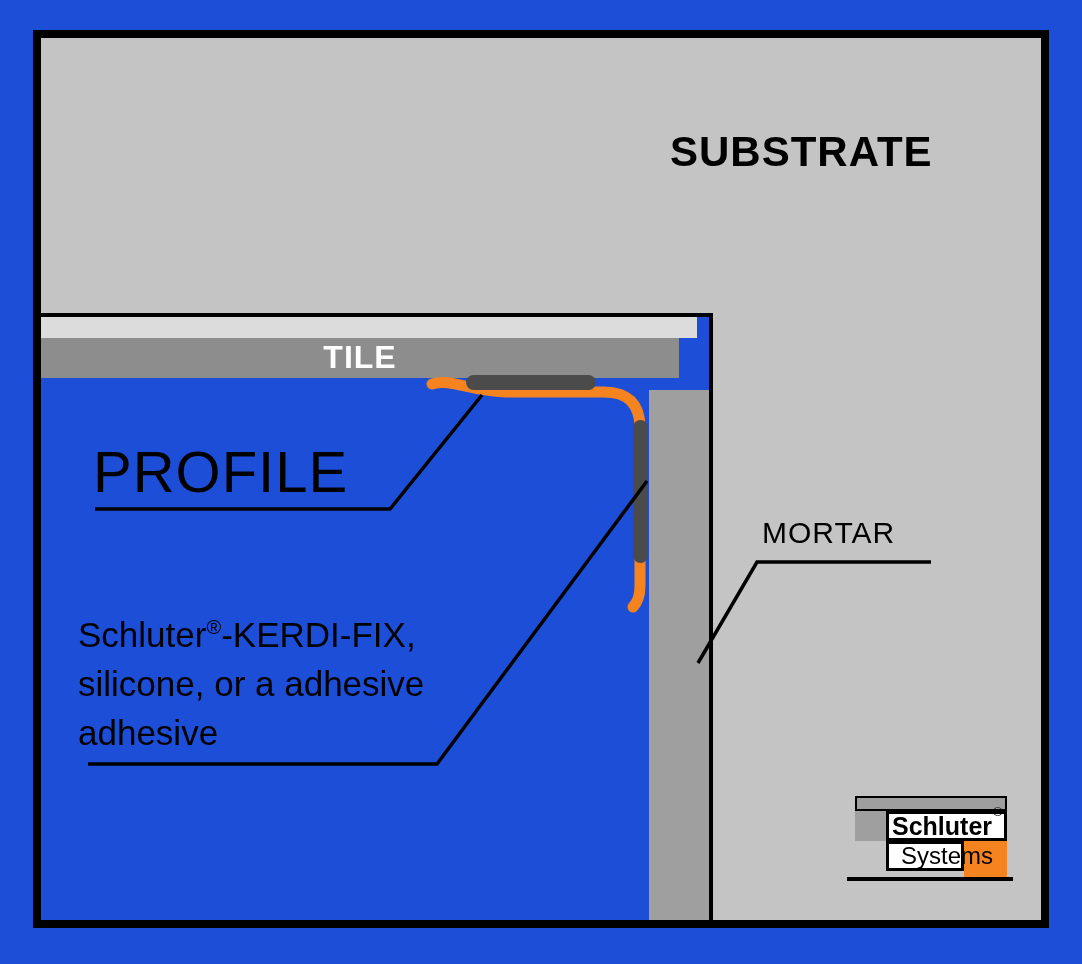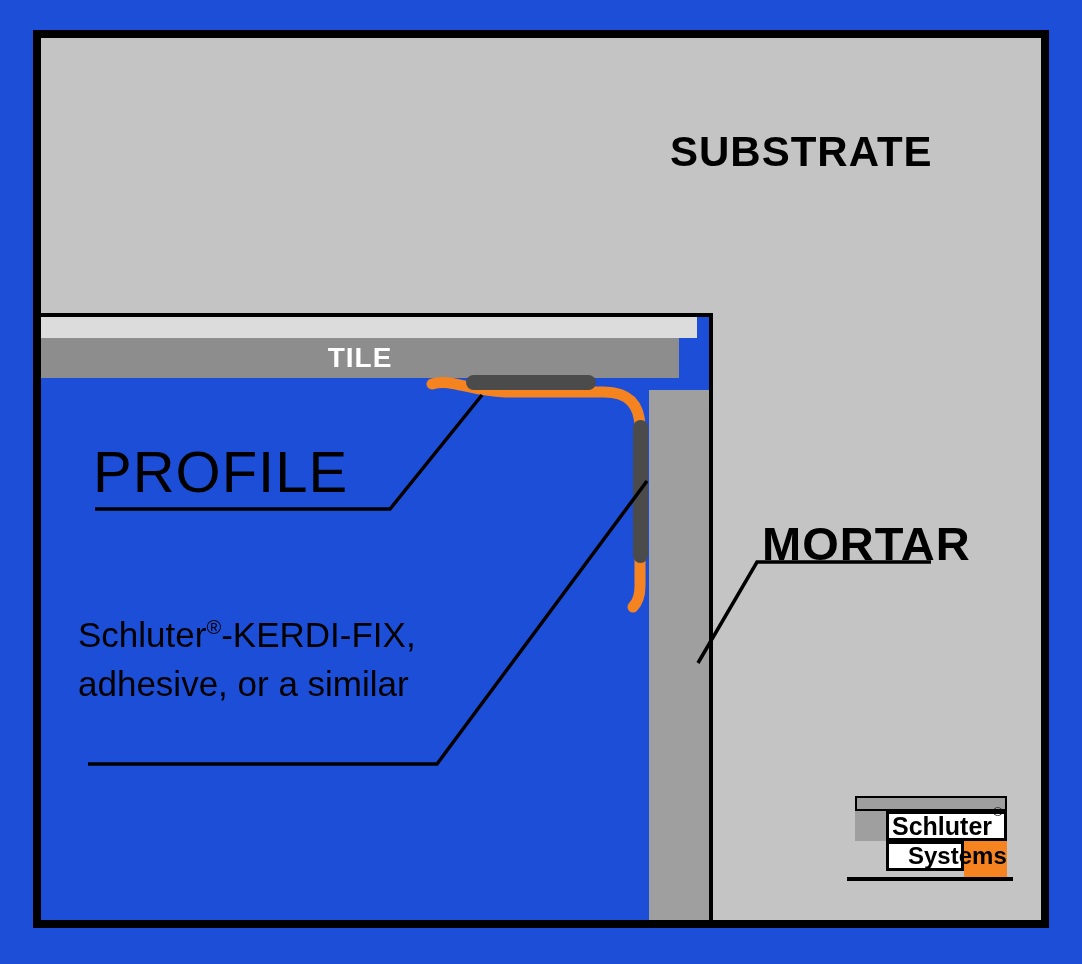--- a/index.html
+++ b/index.html
@@ -29,36 +29,36 @@
   .label-substrate {
     left: 670px; top: 128px;
     font-size: 42px;
     font-weight: 700;
     letter-spacing: 1px;
   }
   .label-tile {
     left: 41px; top: 337px;
     width: 638px;
     text-align: center;
-    font-size: 28px;
+    font-size: 32px;
     font-weight: 700;
     color: #ffffff;
     line-height: 41px;
     letter-spacing: 1px;
   }
   .label-profile {
     left: 93px; top: 438px;
     font-size: 58px;
     font-weight: 400;
     letter-spacing: 1px;
   }
   .label-mortar {
     left: 762px; top: 516px;
-    font-size: 47px;
-    font-weight: 700;
+    font-size: 30px;
+    font-weight: 400;
     letter-spacing: 1px;
   }
   .label-adhesive {
     left: 78px; top: 610px;
     font-size: 35px;
     font-weight: 500;
     line-height: 49px;
     white-space: normal;
   }
   .label-adhesive sup {
@@ -99,23 +99,23 @@
     color: #000;
     white-space: nowrap;
   }
   .logo-systems-box {
     position: absolute;
     left: 43px; top: 53px;
     width: 78px; height: 30px;
     border: 3px solid #000;
     background: #fff;
     font-size: 24px;
-    font-weight: 700;
+    font-weight: 400;
     line-height: 23px;
-    padding-left: 19px;
+    padding-left: 12px;
     color: #000;
     white-space: nowrap;
     z-index: 2;
   }
   .logo-orange-square {
     position: absolute;
     left: 121px; top: 53px;
     width: 43px; height: 36px;
     background: #f5831f;
     z-index: 1;
@@ -164,21 +164,22 @@
   <div class="label label-substrate">SUBSTRATE</div>
 
   <div class="label label-tile">TILE</div>
 
   <div class="label label-profile">PROFILE</div>
 
   <div class="label label-mortar">MORTAR</div>
 
   <div class="label label-adhesive">
     <span><span>Schluter</span><sup>®</sup><span>-KERDI-FIX,</span></span><br>
-    <span>adhesive, or a similar</span><br>
+    <span>silicone, or a adhesive</span><br>
+    <span>adhesive</span>
   </div>
 
   <div class="logo">
     <div class="logo-tile-bar"></div>
     <div class="logo-gray-square"></div>
     <div class="logo-schluter-box">Schluter</div>
     <div class="logo-registered">®</div>
     <div class="logo-orange-square"></div>
     <div class="logo-systems-box">Systems</div>
     <div class="logo-baseline"></div>

